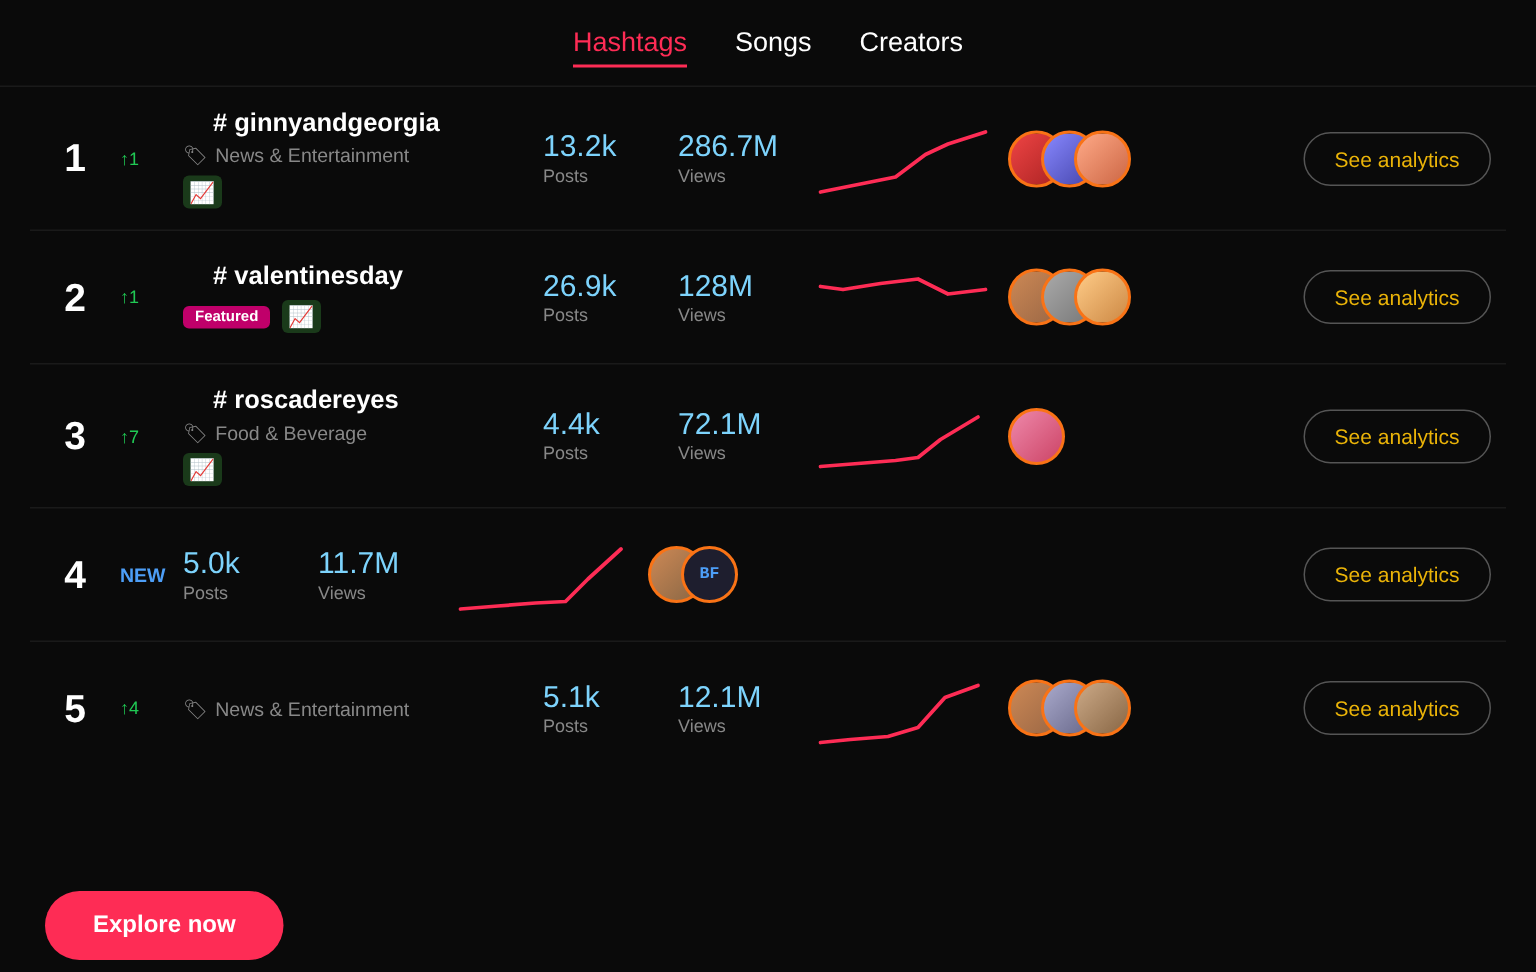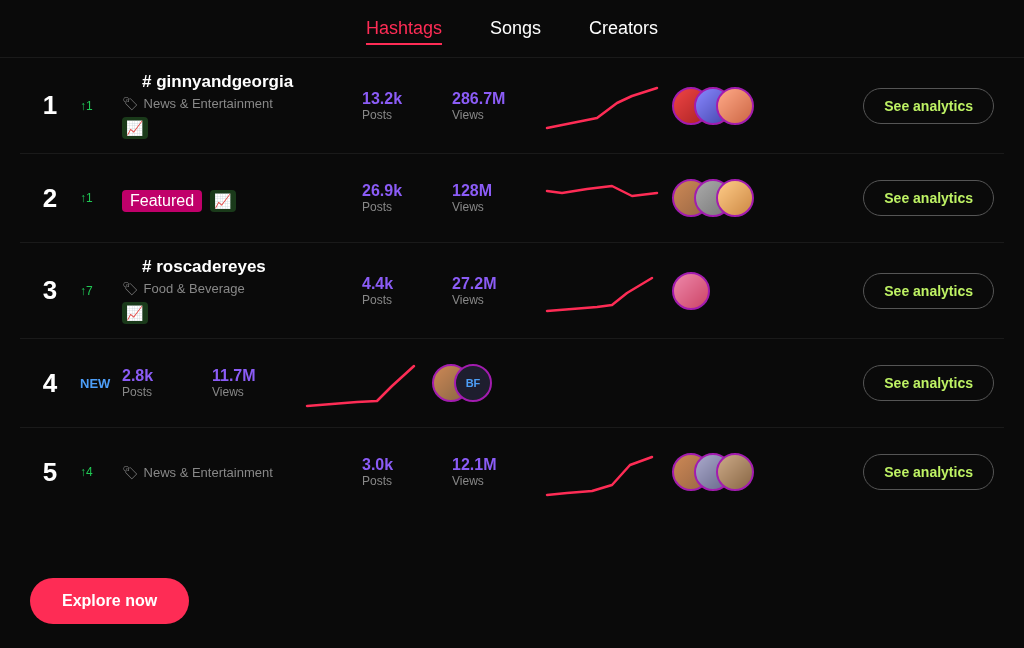--- a/index.html
+++ b/index.html
@@ -10,21 +10,21 @@
       width: 1024px;
       height: 648px;
       overflow: hidden;
       position: relative;
     }
 
     
     .nav {
       display: flex;
       justify-content: center;
-      gap: 48px;
+      gap: 32px;
       padding: 18px 0 12px;
       border-bottom: 1px solid #1a1a1a;
     }
     .nav-item {
       font-size: 18px;
       cursor: pointer;
       color: #ffffff;
       padding-bottom: 4px;
     }
     .nav-item.active {
@@ -91,22 +91,22 @@
     }
     .tags-row {
       display: flex;
       align-items: center;
       gap: 8px;
       margin-top: 6px;
     }
     .badge-featured {
       background: #c0006a;
       color: #fff;
-      font-size: 16px;
-      font-weight: 400;
+      font-size: 10px;
+      font-weight: 700;
       padding: 2px 8px;
       border-radius: 4px;
       text-align: center;
     }
     .trend-icon {
       background: #1a3a1a;
       border-radius: 4px;
       width: 26px;
       height: 22px;
       display: flex;
@@ -118,23 +118,23 @@
 
     .col-posts {
       width: 90px;
       flex-shrink: 0;
     }
     .col-views {
       width: 90px;
       flex-shrink: 0;
     }
     .stat-value {
-      font-size: 16px;
-      font-weight: 700;
-      color: #8b5cf6;
+      font-size: 20px;
+      font-weight: 400;
+      color: #7dd3fc;
     }
     .stat-label {
       font-size: 12px;
       color: #888;
     }
 
     .col-chart {
       width: 130px;
       flex-shrink: 0;
       height: 60px;
@@ -148,53 +148,54 @@
       display: flex;
       align-items: center;
       position: relative;
       height: 44px;
     }
 
     .avatar {
       width: 38px;
       height: 38px;
       border-radius: 50%;
-      border: 2px solid #a21caf;
+      border: 2px solid #f97316;
       position: absolute;
       font-size: 11px;
       display: flex;
       align-items: center;
       justify-content: center;
       font-weight: 700;
       overflow: hidden;
+      font-family: Liberation Mono, monospace;
     }
 
     .col-action {
       flex: 1;
       display: flex;
       justify-content: flex-end;
       padding-right: 10px;
     }
 
     .btn-analytics {
       border: 1.5px solid #555;
       background: transparent;
-      color: #bef264;
+      color: #eab308;
       padding: 9px 20px;
       border-radius: 24px;
       font-size: 14px;
-      font-weight: 700;
+      font-weight: 400;
       cursor: pointer;
       white-space: nowrap;
     }
 
     
     .explore-btn {
       position: absolute;
-      bottom: 24px;
+      bottom: 8px;
       left: 30px;
       background: #fe2c55;
       color: #fff;
       border: none;
       border-radius: 24px;
       padding: 14px 32px;
       font-size: 16px;
       font-weight: 700;
       cursor: pointer;
     }
@@ -267,20 +268,21 @@
       <button class="btn-analytics">See analytics</button>
     </div>
   </div>
 
   <div class="row">
     <div class="col-rank">2</div>
     <div class="col-change">
       <span class="change-up">↑1</span>
     </div>
     <div class="col-info">
+      <div class="hashtag-name"># valentinesday</div>
       <div class="tags-row">
         <span class="badge-featured">Featured</span>
         <div class="trend-icon">📈</div>
       </div>
     </div>
     <div class="col-posts">
       <div class="stat-value">26.9k</div>
       <div class="stat-label">Posts</div>
     </div>
     <div class="col-views">
@@ -315,21 +317,21 @@
       </div>
       <div class="tags-row">
         <div class="trend-icon">📈</div>
       </div>
     </div>
     <div class="col-posts">
       <div class="stat-value">4.4k</div>
       <div class="stat-label">Posts</div>
     </div>
     <div class="col-views">
-      <div class="stat-value">27.2M</div>
+      <div class="stat-value">72.1M</div>
       <div class="stat-label">Views</div>
     </div>
     <div class="col-chart">
       <svg class="sparkline" viewBox="0 0 120 55">
         <polyline points="5,48 30,46 55,44 70,42 85,30 110,15" fill="none" stroke="#fe2c55" stroke-width="2.5" stroke-linecap="round" stroke-linejoin="round"></polyline>
       </svg>
     </div>
     <div class="col-avatars">
       <div class="avatar av-solo"></div>
     </div>
@@ -337,21 +339,21 @@
       <button class="btn-analytics">See analytics</button>
     </div>
   </div>
 
   <div class="row">
     <div class="col-rank">4</div>
     <div class="col-change">
       <span class="change-new">NEW</span>
     </div>
     <div class="col-posts">
-      <div class="stat-value">2.8k</div>
+      <div class="stat-value">5.0k</div>
       <div class="stat-label">Posts</div>
     </div>
     <div class="col-views">
       <div class="stat-value">11.7M</div>
       <div class="stat-label">Views</div>
     </div>
     <div class="col-chart">
       <svg class="sparkline" viewBox="0 0 120 55">
         <polyline points="5,50 30,48 55,46 75,45 90,30 112,10" fill="none" stroke="#fe2c55" stroke-width="2.5" stroke-linecap="round" stroke-linejoin="round"></polyline>
       </svg>
@@ -370,21 +372,21 @@
     <div class="col-change">
       <span class="change-up">↑4</span>
     </div>
     <div class="col-info">
       <div class="category">
         <span>🏷</span>
         <span>News &amp; Entertainment</span>
       </div>
     </div>
     <div class="col-posts">
-      <div class="stat-value">3.0k</div>
+      <div class="stat-value">5.1k</div>
       <div class="stat-label">Posts</div>
     </div>
     <div class="col-views">
       <div class="stat-value">12.1M</div>
       <div class="stat-label">Views</div>
     </div>
     <div class="col-chart">
       <svg class="sparkline" viewBox="0 0 120 55">
         <polyline points="5,50 25,48 50,46 70,40 88,20 110,12" fill="none" stroke="#fe2c55" stroke-width="2.5" stroke-linecap="round" stroke-linejoin="round"></polyline>
       </svg>

